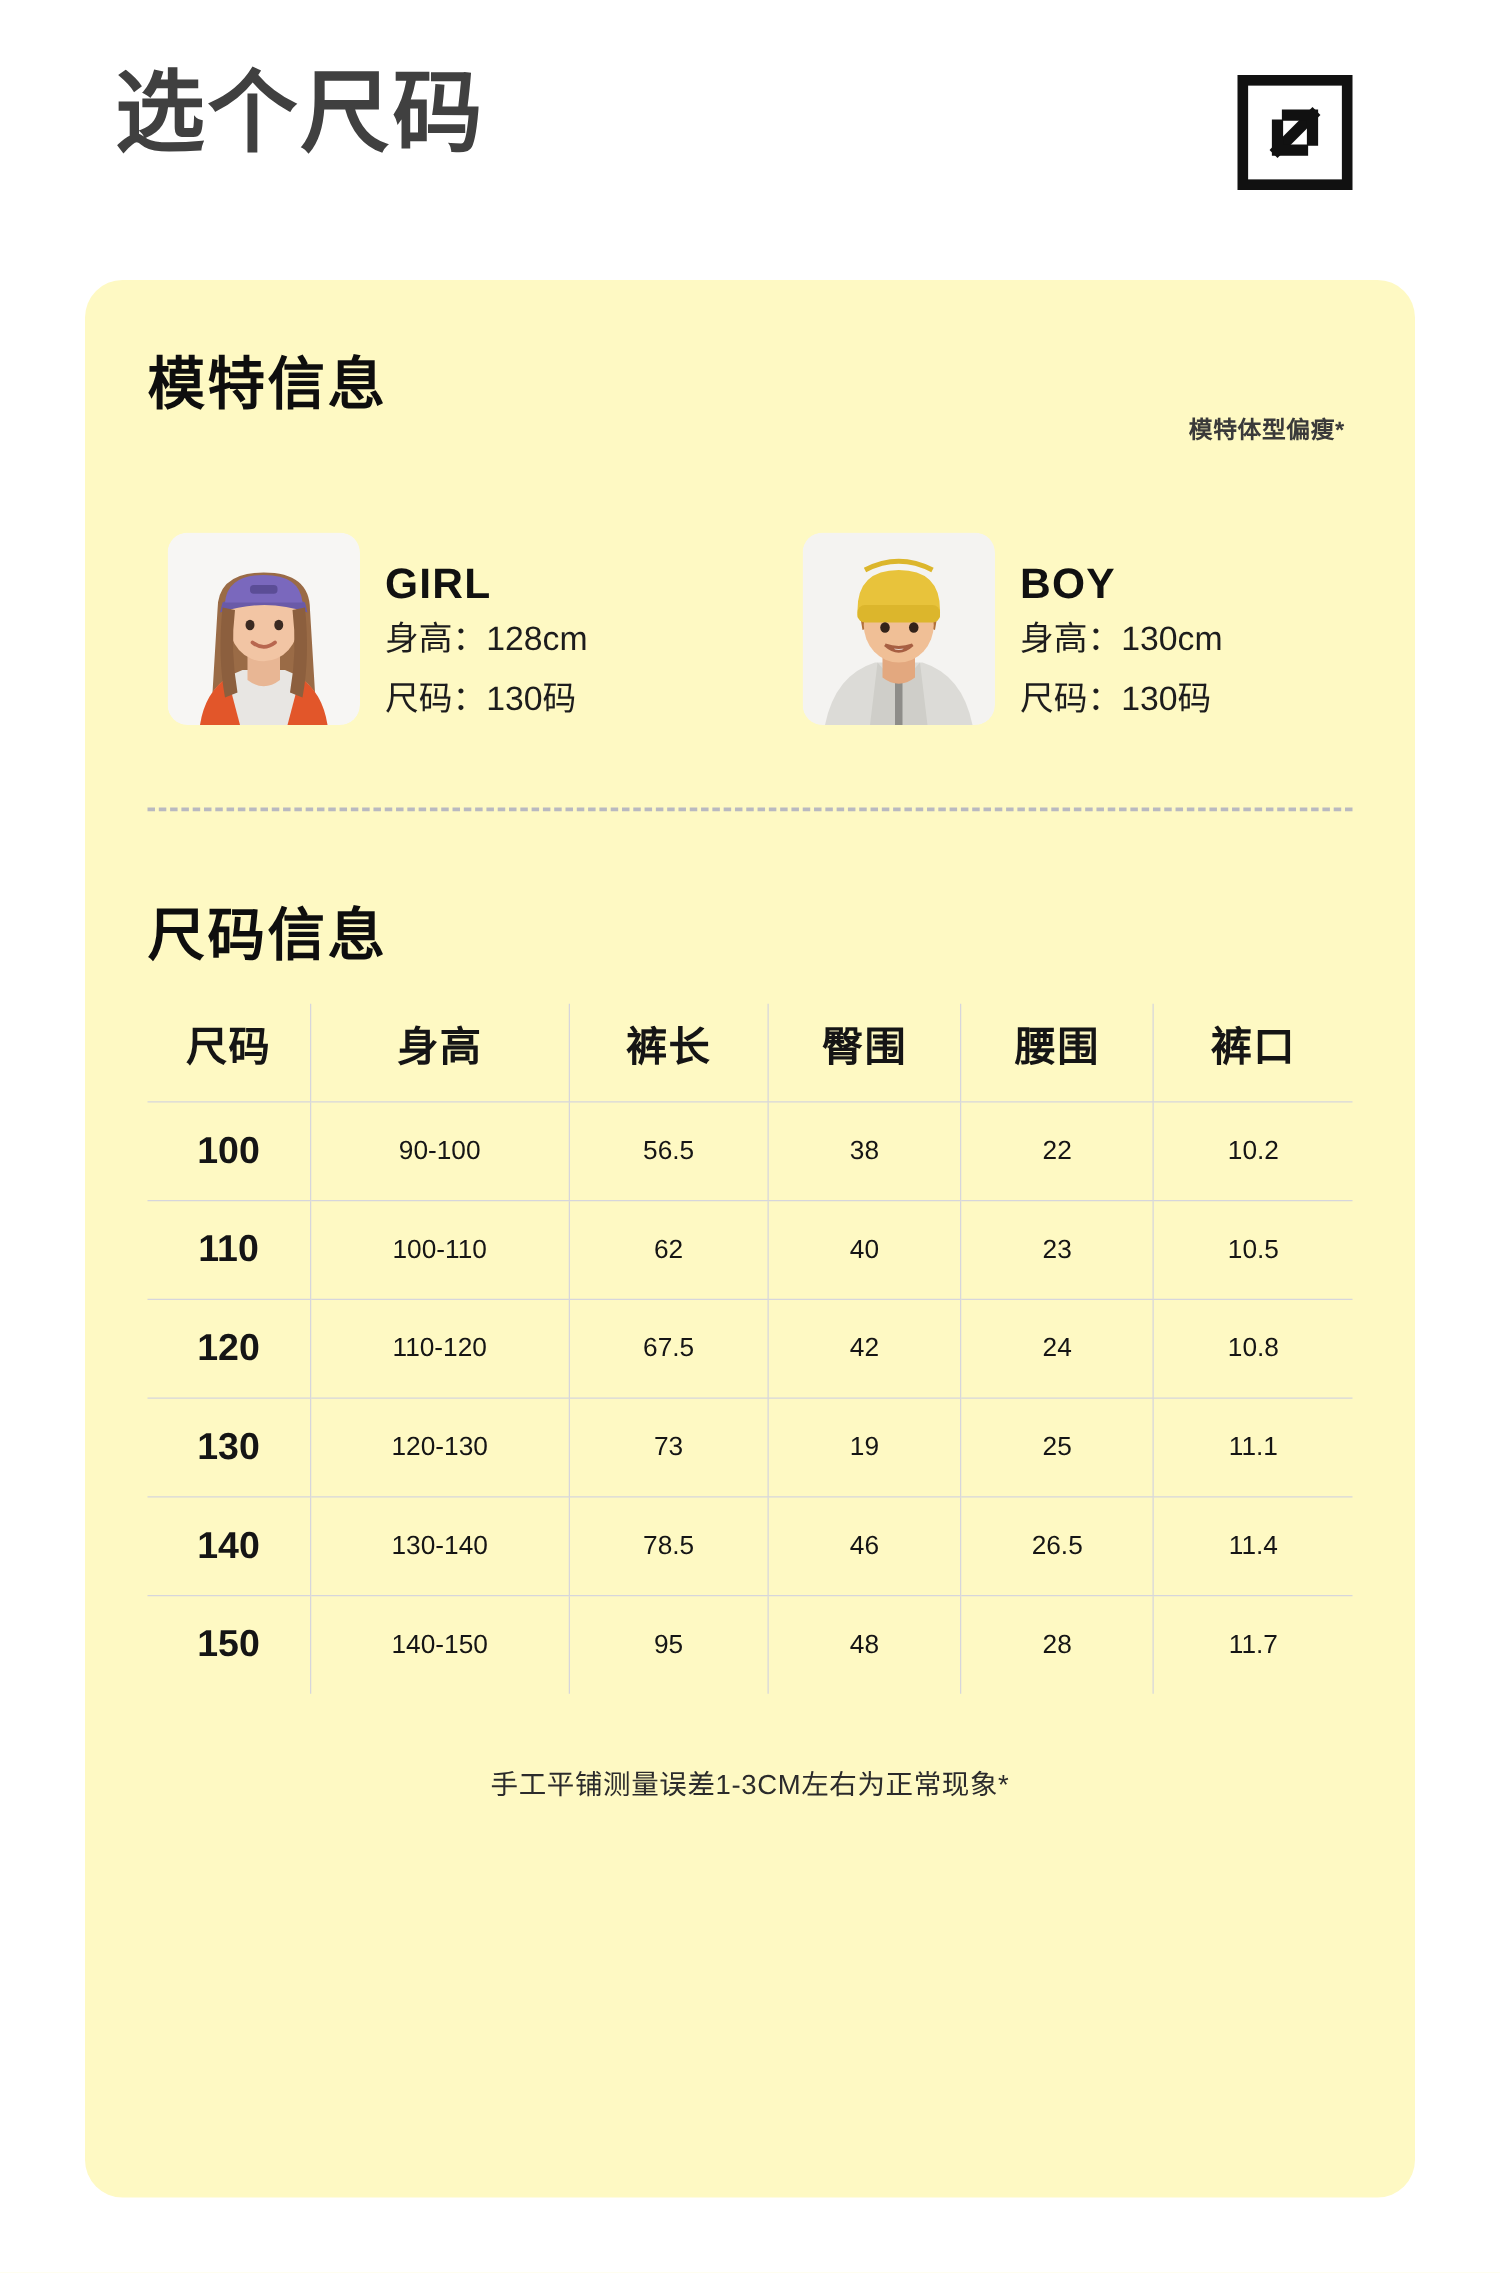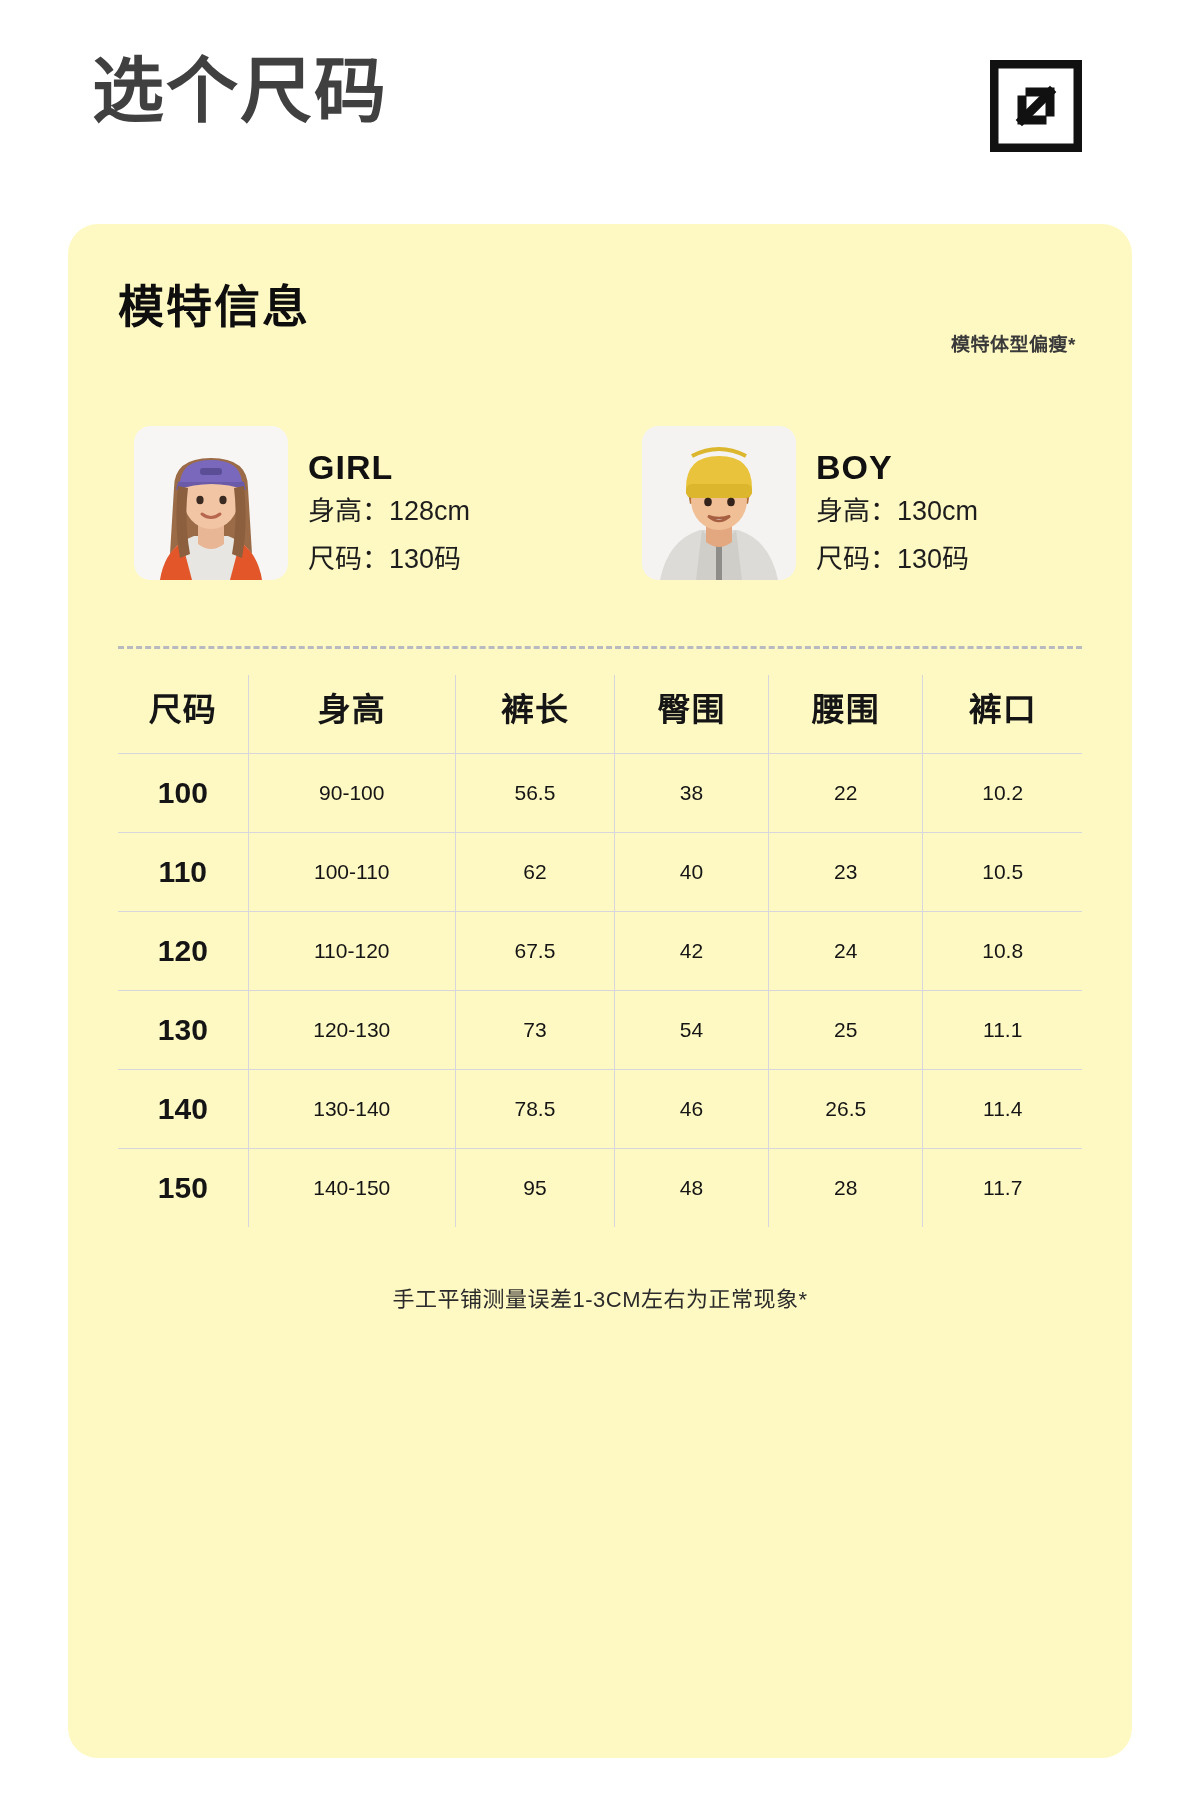--- a/index.html
+++ b/index.html
@@ -276,20 +276,21 @@
         <div class="model-name">BOY</div>
         <div class="model-line">身高：130cm</div>
         <div class="model-line">尺码：130码</div>
       </div>
     </div>
 
   </div>
 
   <div class="divider"></div>
 
+  <h2 class="section-title size-title">尺码信息</h2>
 
   <table class="size-table">
     <colgroup>
       <col class="c-size">
         <col class="c-height">
         <col class="c-len">
         <col class="c-hip">
         <col class="c-waist">
         <col class="c-cuff">
     </colgroup>
@@ -325,21 +326,21 @@
         <td>110-120</td>
         <td>67.5</td>
         <td>42</td>
         <td>24</td>
         <td>10.8</td>
       </tr>
       <tr>
         <td class="size-col">130</td>
         <td>120-130</td>
         <td>73</td>
-        <td>54</td>
+        <td>19</td>
         <td>25</td>
         <td>11.1</td>
       </tr>
       <tr>
         <td class="size-col">140</td>
         <td>130-140</td>
         <td>78.5</td>
         <td>46</td>
         <td>26.5</td>
         <td>11.4</td>

